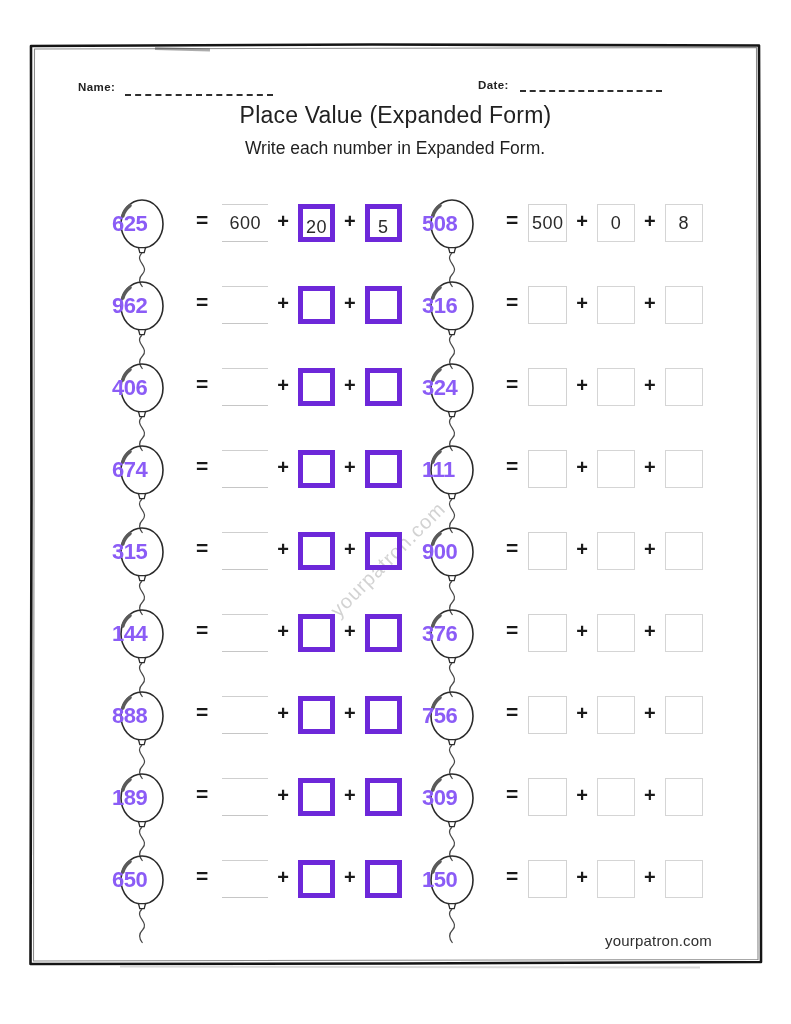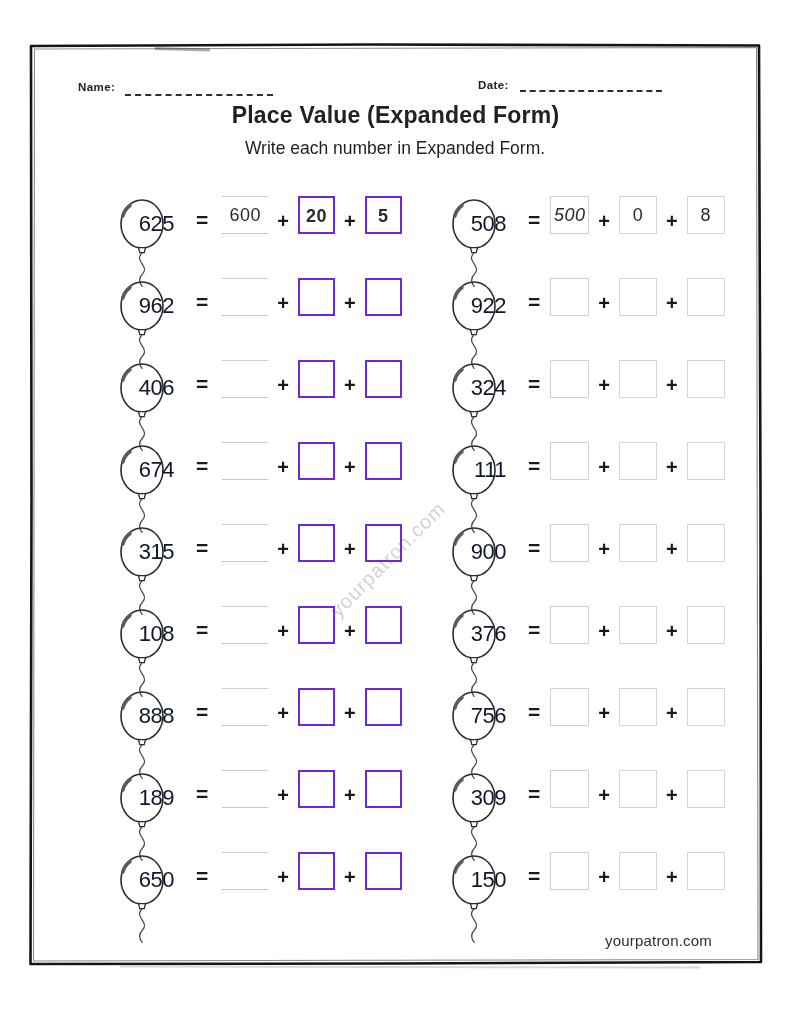--- a/index.html
+++ b/index.html
@@ -7,50 +7,50 @@
   body { font-family:"Liberation Sans", sans-serif; color:#1c1c1c; }
   .page { position:relative; width:791px; height:1024px; background:#ffffff; overflow:hidden;border-radius:29px; }
 
   
   .frame-svg { position:absolute; left:0; top:0; width:791px; height:1024px; pointer-events:none; }
   .name-label { position:absolute; left:78px; top:81px; font-size:11.5px; font-weight:700; letter-spacing:.4px; color:#222; }
   .name-line  { position:absolute; left:125px; top:80px; width:148px; border-bottom:2px dashed #2e2e2e; height:16px; }
   .date-label { position:absolute; left:478px; top:79px; font-size:11.5px; font-weight:700; letter-spacing:.4px; color:#222;text-align:right; }
   .date-line  { position:absolute; left:520px; top:76px; width:142px; border-bottom:2px dashed #2e2e2e; height:16px; }
 
-  .title    { position:absolute; left:0; top:102px; width:791px; text-align:center; font-size:23px; font-weight:700; color:#212121; letter-spacing:.2px; }
+  .title    { position:absolute; left:0; top:102px; width:791px; text-align:center; font-size:23px; font-weight:400; color:#212121; letter-spacing:.2px; }
   .subtitle { position:absolute; left:0; top:138px; width:790px; text-align:center; font-size:17.5px; font-weight:400; color:#1f1f1f; }
 
   
   .watermark { position:absolute; left:268px; top:548px; width:240px; text-align:center;
                transform:rotate(-45deg); font-size:20px; letter-spacing:1px; color:#cbcbcb; opacity:.85; pointer-events:none; }
 
   
   .col { position:absolute; top:196px; width:300px; }
   .col-left  { left:116px; }
-  .col-right { left:448px; }
+  .col-right { left:426px; }
   .problem { position:relative; height:82px; display:flex; align-items:flex-start; }
 
   .balloon-wrap { position:relative; width:54px; height:92px; flex:0 0 54px; }
   .balloon-wrap svg { position:absolute; left:0; top:0; }
-  .balloon-number { position:absolute; left:-4px; top:15px; width:62px; text-align:right;
-                    font-size:22px; font-weight:400; letter-spacing:-.5px; color:#0f172a; }
+  .balloon-number { position:absolute; left:-4px; top:15px; width:62px; text-align:left;
+                    font-size:22px; font-weight:700; letter-spacing:-.5px; color:#8b5cf6; }
 
   .eq   { margin-left:26px; margin-top:12px; font-size:21px; font-weight:700; color:#1a1a1a; }
   .plus { margin:14px 9px 0 9px; font-size:20px; font-weight:700; color:#1a1a1a; }
 
-  .slot { height:38px; }
+  .slot { margin-top:8px; height:38px; }
   .slot-value { display:block; width:100%; text-align:center; line-height:36px; font-size:18px; color:#2a2a2a; letter-spacing:.5px; }
 
   
   .col-left .slot-1 { width:46px; margin-left:14px; border-top:1px solid #cfcfcf; border-bottom:1px solid #c6c6c6; }
-  .col-left .slot-2, .col-left .slot-3 { width:37px; border:2px solid #6d28d9;font-weight:bold; }
+  .col-left .slot-2, .col-left .slot-3 { width:37px; border:5px solid #6d28d9; }
 
   
-  .col-right .slot-1 { width:39px; margin-left:10px; border:1px solid #d2d2d2;font-style:italic; }
+  .col-right .slot-1 { width:39px; margin-left:10px; border:1px solid #d2d2d2; }
   .col-right .slot-2, .col-right .slot-3 { width:38px; border:1px solid #d5d5d5; }
 
   .footer { position:absolute; left:0; top:932px; width:712px; text-align:right; font-size:15px; color:#2e2e2e; letter-spacing:.2px; }
 </style>
 </head>
 <body>
 
 <div class="page">
 
   <svg class="frame-svg" viewBox="0 0 791 1024" aria-hidden="true">
@@ -193,21 +193,21 @@
   </div>
 
   <div class="problem">
     <div class="balloon-wrap">
       <svg width="54" height="92" viewBox="0 0 54 92" aria-hidden="true">
         <ellipse cx="26" cy="28" rx="21" ry="24" fill="none" stroke="#2b2b2b" stroke-width="1.6"></ellipse>
         <path d="M14,9.5 Q8.5,13.5 6.8,20" stroke="#5a5a5a" stroke-width="3.6" fill="none" stroke-linecap="round"></path>
         <path d="M22.5,51.6 L29.5,51.6 L28.2,56.6 L23.8,56.6 Z" fill="#fff" stroke="#2b2b2b" stroke-width="1.3"></path>
         <path d="M26,57 C17.5,65 34,70 26.5,78 C21,83.5 24.5,88.5 26.5,91" fill="none" stroke="#474747" stroke-width="1.2"></path>
       </svg>
-      <span class="balloon-number">108</span>
+      <span class="balloon-number">144</span>
     </div>
     <span class="eq">=</span>
     <span class="slot slot-1">
       <span class="slot-value"></span>
     </span>
     <span class="plus">+</span>
     <span class="slot slot-2">
       <span class="slot-value"></span>
     </span>
     <span class="plus">+</span>
@@ -314,21 +314,21 @@
   </div>
 
   <div class="problem">
     <div class="balloon-wrap">
       <svg width="54" height="92" viewBox="0 0 54 92" aria-hidden="true">
         <ellipse cx="26" cy="28" rx="21" ry="24" fill="none" stroke="#2b2b2b" stroke-width="1.6"></ellipse>
         <path d="M14,9.5 Q8.5,13.5 6.8,20" stroke="#5a5a5a" stroke-width="3.6" fill="none" stroke-linecap="round"></path>
         <path d="M22.5,51.6 L29.5,51.6 L28.2,56.6 L23.8,56.6 Z" fill="#fff" stroke="#2b2b2b" stroke-width="1.3"></path>
         <path d="M26,57 C17.5,65 34,70 26.5,78 C21,83.5 24.5,88.5 26.5,91" fill="none" stroke="#474747" stroke-width="1.2"></path>
       </svg>
-      <span class="balloon-number">922</span>
+      <span class="balloon-number">316</span>
     </div>
     <span class="eq">=</span>
     <span class="slot slot-1">
       <span class="slot-value"></span>
     </span>
     <span class="plus">+</span>
     <span class="slot slot-2">
       <span class="slot-value"></span>
     </span>
     <span class="plus">+</span>

